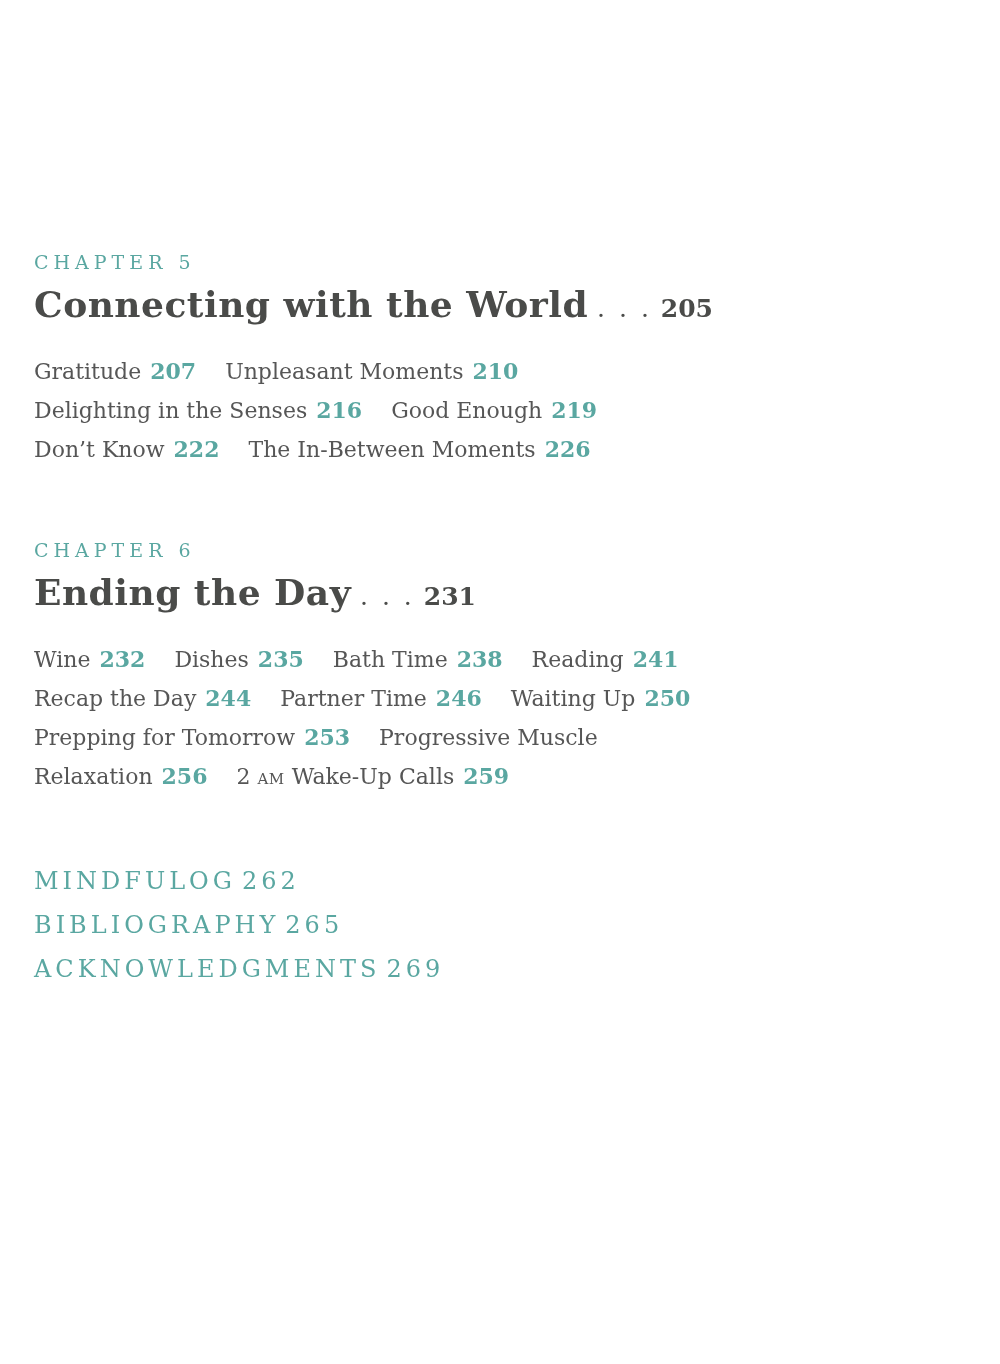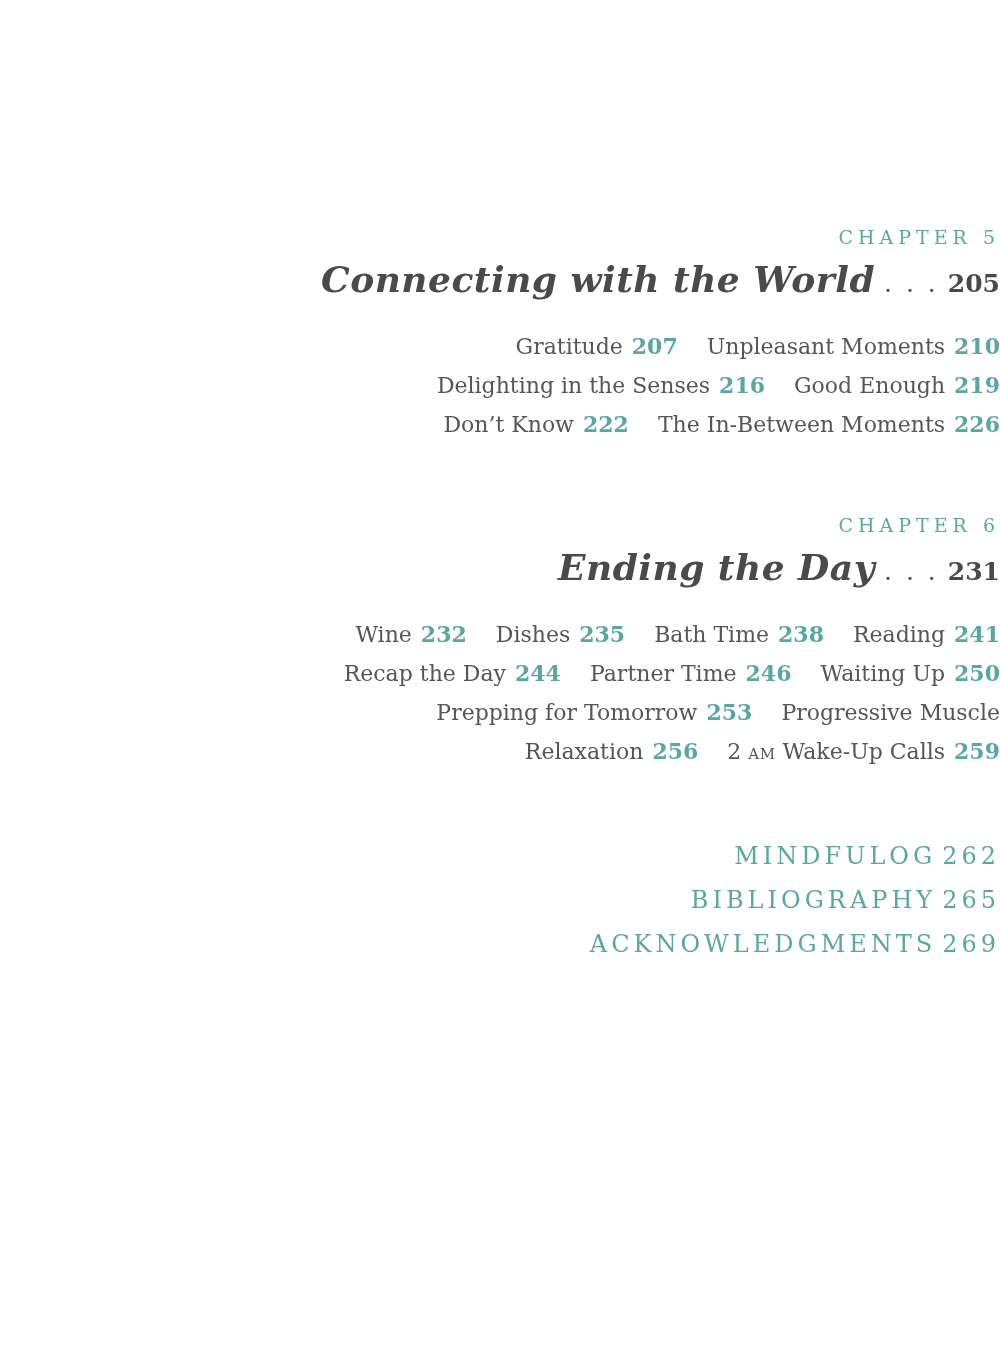--- a/index.html
+++ b/index.html
@@ -11,38 +11,38 @@
   html,body{margin:0;padding:0;}
   body{
     width:1000px;height:1364px;
     background:var(--bg);
     font-family:"DejaVu Serif","Liberation Serif",serif;
     overflow:hidden;
   }
   .page{
     padding-top:226px;
     padding-left:34px;
-    text-align:right;
+    text-align:left;
+    margin-top:25px;
   }
   
   .chapter-label{
     color:var(--accent);
     font-size:19px;
     letter-spacing:5px;
     font-weight:500;
   }
   
   .chapter-title-row{
     margin-top:10px;
     color:var(--heading);
     white-space:nowrap;
   }
   .chapter-title{
     font-size:36px;
-    font-style:italic;
     font-weight:bold;
     letter-spacing:0.5px;
     color:var(--heading);
   }
   .title-dots{
     font-size:25px;
     letter-spacing:3px;
     margin-left:9px;
     color:var(--heading);
     font-weight:500;

